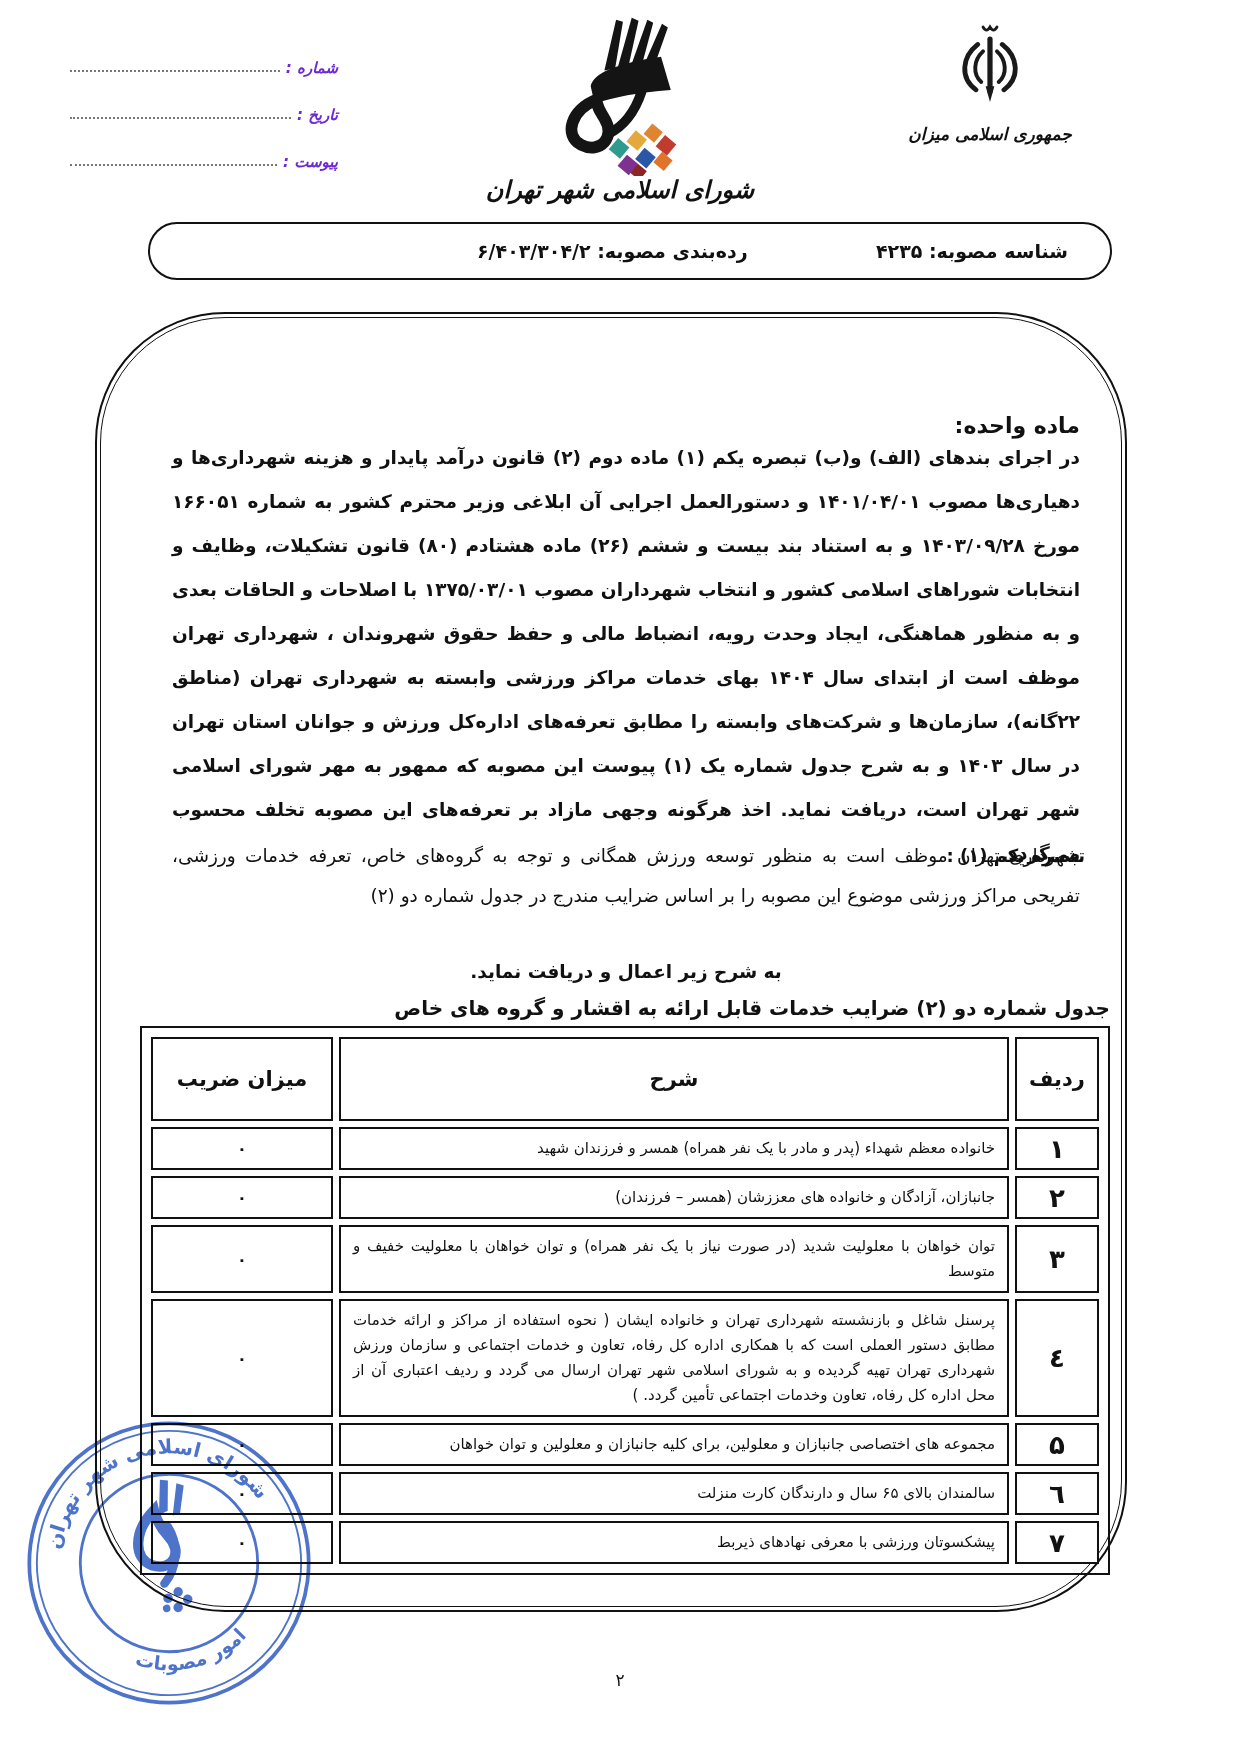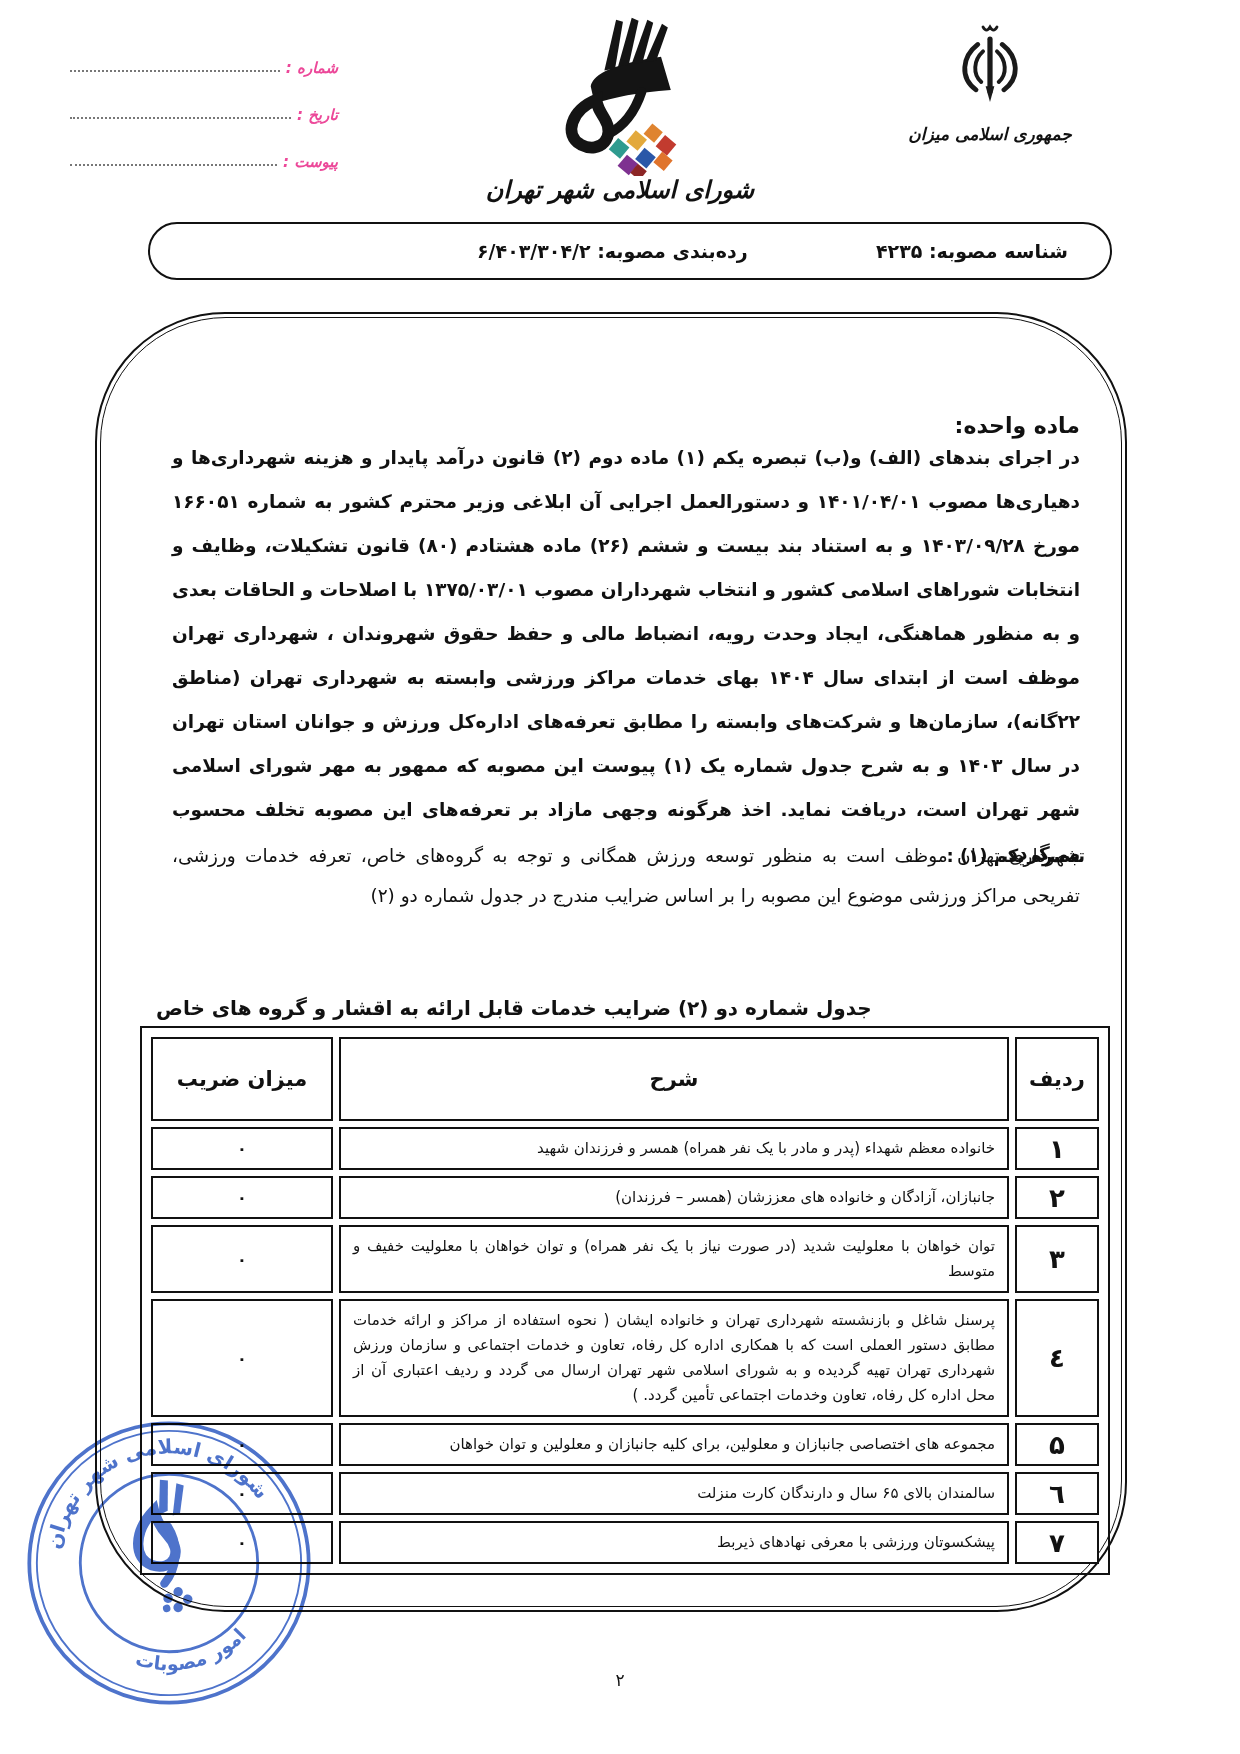--- a/index.html
+++ b/index.html
@@ -3,21 +3,21 @@
 <meta charset="utf-8">
 <style>
   html,body{margin:0;padding:0;background:#e8e8e8;}
   .page{
     position:relative;width:1240px;height:1754px;margin:0 auto;background:#ffffff;
     font-family:"DejaVu Sans",sans-serif;direction:rtl;color:#111;overflow:hidden;
   }
   
   .meta{position:absolute;top:30px;left:70px;width:268px;direction:rtl;}
   .meta-row{display:flex;align-items:flex-end;height:47px;}
-  .meta-label{font-size:15px;font-weight:bold;font-style:italic;white-space:nowrap;color:#ec4899;}
+  .meta-label{font-size:15px;font-weight:bold;font-style:italic;white-space:nowrap;color:#6d28d9;}
   .meta-dots{flex:1;border-bottom:2px dotted #777;margin:0 6px 5px 0;height:1px;}
   .council{position:absolute;top:8px;left:50%;transform:translateX(-50%);width:330px;text-align:center;}
   .council-name{font-size:24px;font-weight:bold;font-style:italic;margin-top:-4px;letter-spacing:-1px;}
   .iri{position:absolute;top:20px;right:150px;width:200px;text-align:center;}
   .iri-name{font-size:17px;font-weight:bold;font-style:italic;margin-top:4px;}
   
   .doc-bar{
     position:absolute;top:222px;left:148px;width:964px;height:58px;box-sizing:border-box;
     border:2.5px solid #111;border-radius:34px;display:flex;align-items:center;
     justify-content:space-between;padding:0 42px;font-weight:bold;font-size:19px;direction:rtl;
@@ -29,21 +29,21 @@
   .main-box::before{content:"";position:absolute;inset:3px;border:1.5px solid #111;border-radius:126px;}
   
   .h1{position:absolute;top:413px;right:160px;font-size:22px;font-weight:bold;}
   .p1{position:absolute;top:436px;right:160px;left:172px;font-size:18.5px;font-weight:bold;
       line-height:44px;text-align:justify;}
   .h2{position:absolute;top:845px;right:155px;font-size:18px;font-weight:bold;}
   .p2{position:absolute;top:836px;right:160px;left:172px;font-size:18.5px;font-weight:normal;
       line-height:40px;text-align:justify;}
   .p2-last{position:absolute;top:961px;right:160px;left:172px;text-align:center;
       font-size:18.5px;font-weight:bold;}
-  .table-title{position:absolute;top:996px;left:156px;width:970px;text-align:left;
+  .table-title{position:absolute;top:996px;left:140px;width:970px;text-align:right;
       font-size:20px;font-weight:bold;}
   
   .coef-wrap{position:absolute;top:1026px;left:140px;width:970px;box-sizing:border-box;
       border:2.5px solid #111;padding:3px;background:transparent;}
   table.coef{width:100%;border-collapse:separate;border-spacing:6px;table-layout:fixed;}
   table.coef td,table.coef th{border:2.3px solid #111;box-sizing:border-box;vertical-align:middle;background:#fff;}
   col.c-no{width:84px;} col.c-coef{width:182px;}
   th.hd{height:84px;font-size:21px;font-weight:bold;text-align:center;}
   td.no-cell{text-align:center;font-size:26px;font-weight:bold;}
   td.desc-cell{font-size:15px;line-height:25px;padding:7px 12px;text-align:justify;font-weight:400;}
@@ -121,20 +121,21 @@
     <span>شناسه مصوبه: ۴۲۳۵</span>
     <span class="class-label">رده‌بندی مصوبه: ۶/۴۰۳/۳۰۴/۲</span>
   </div>
 
   <div class="main-box"></div>
 
   <div class="h1">ماده واحده:</div>
   <div class="p1">در اجرای بندهای (الف) و(ب) تبصره یکم (۱) ماده دوم (۲) قانون درآمد پایدار و هزینه شهرداری‌ها و دهیاری‌ها مصوب ۱۴۰۱/۰۴/۰۱ و دستورالعمل اجرایی آن ابلاغی وزیر محترم کشور به شماره ۱۶۶۰۵۱ مورخ ۱۴۰۳/۰۹/۲۸ و به استناد بند بیست و ششم (۲۶) ماده هشتادم (۸۰) قانون تشکیلات، وظایف و انتخابات شوراهای اسلامی کشور و انتخاب شهرداران مصوب ۱۳۷۵/۰۳/۰۱ با اصلاحات و الحاقات بعدی و به منظور هماهنگی، ایجاد وحدت رویه، انضباط مالی و حفظ حقوق شهروندان ، شهرداری تهران موظف است از ابتدای سال ۱۴۰۴ بهای خدمات مراکز ورزشی وابسته به شهرداری تهران (مناطق ۲۲گانه)، سازمان‌ها و شرکت‌های وابسته را مطابق تعرفه‌های اداره‌کل ورزش و جوانان استان تهران در سال ۱۴۰۳ و به شرح جدول شماره یک (۱) پیوست این مصوبه که ممهور به مهر شورای اسلامی شهر تهران است، دریافت نماید. اخذ هرگونه وجهی مازاد بر تعرفه‌های این مصوبه تخلف محسوب می‌گردد.</div>
   <div class="h2">تبصره یکم (۱) :</div>
   <div class="p2">شهرداری تهران موظف است به منظور توسعه ورزش همگانی و توجه به گروه‌های خاص، تعرفه خدمات ورزشی، تفریحی مراکز ورزشی موضوع این مصوبه را بر اساس ضرایب مندرج در جدول شماره دو (۲)</div>
+  <div class="p2-last">به شرح زیر اعمال و دریافت نماید.</div>
 
   <div class="table-title">جدول شماره دو (۲) ضرایب خدمات قابل ارائه به اقشار و گروه های خاص</div>
   <div class="coef-wrap">
     <table class="coef" dir="rtl">
       <colgroup>
         <col class="c-no">
           <col>
           <col class="c-coef">
       </colgroup>
       <thead>

